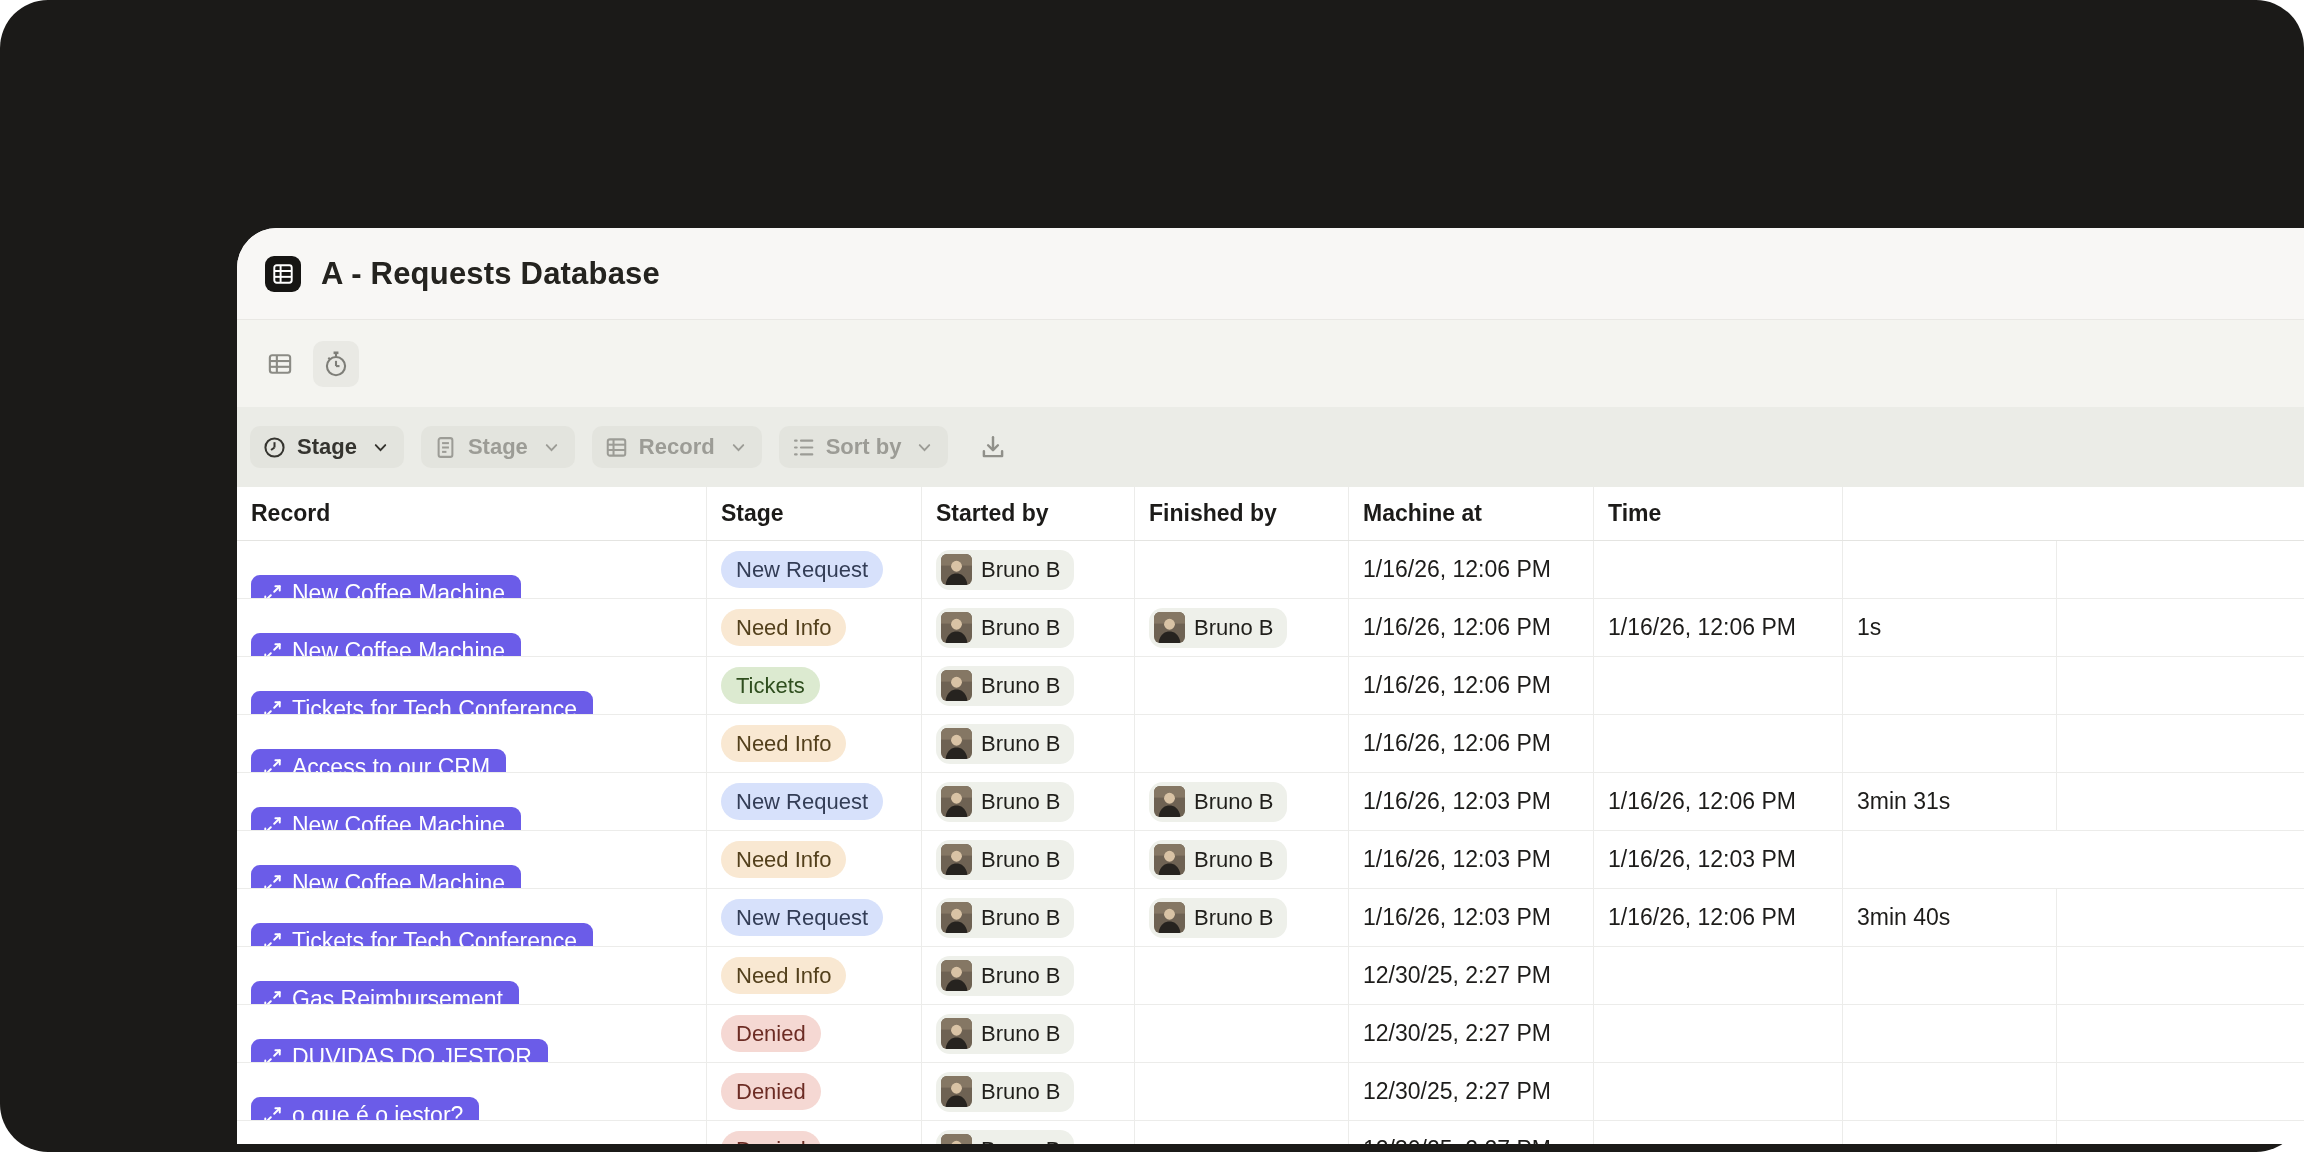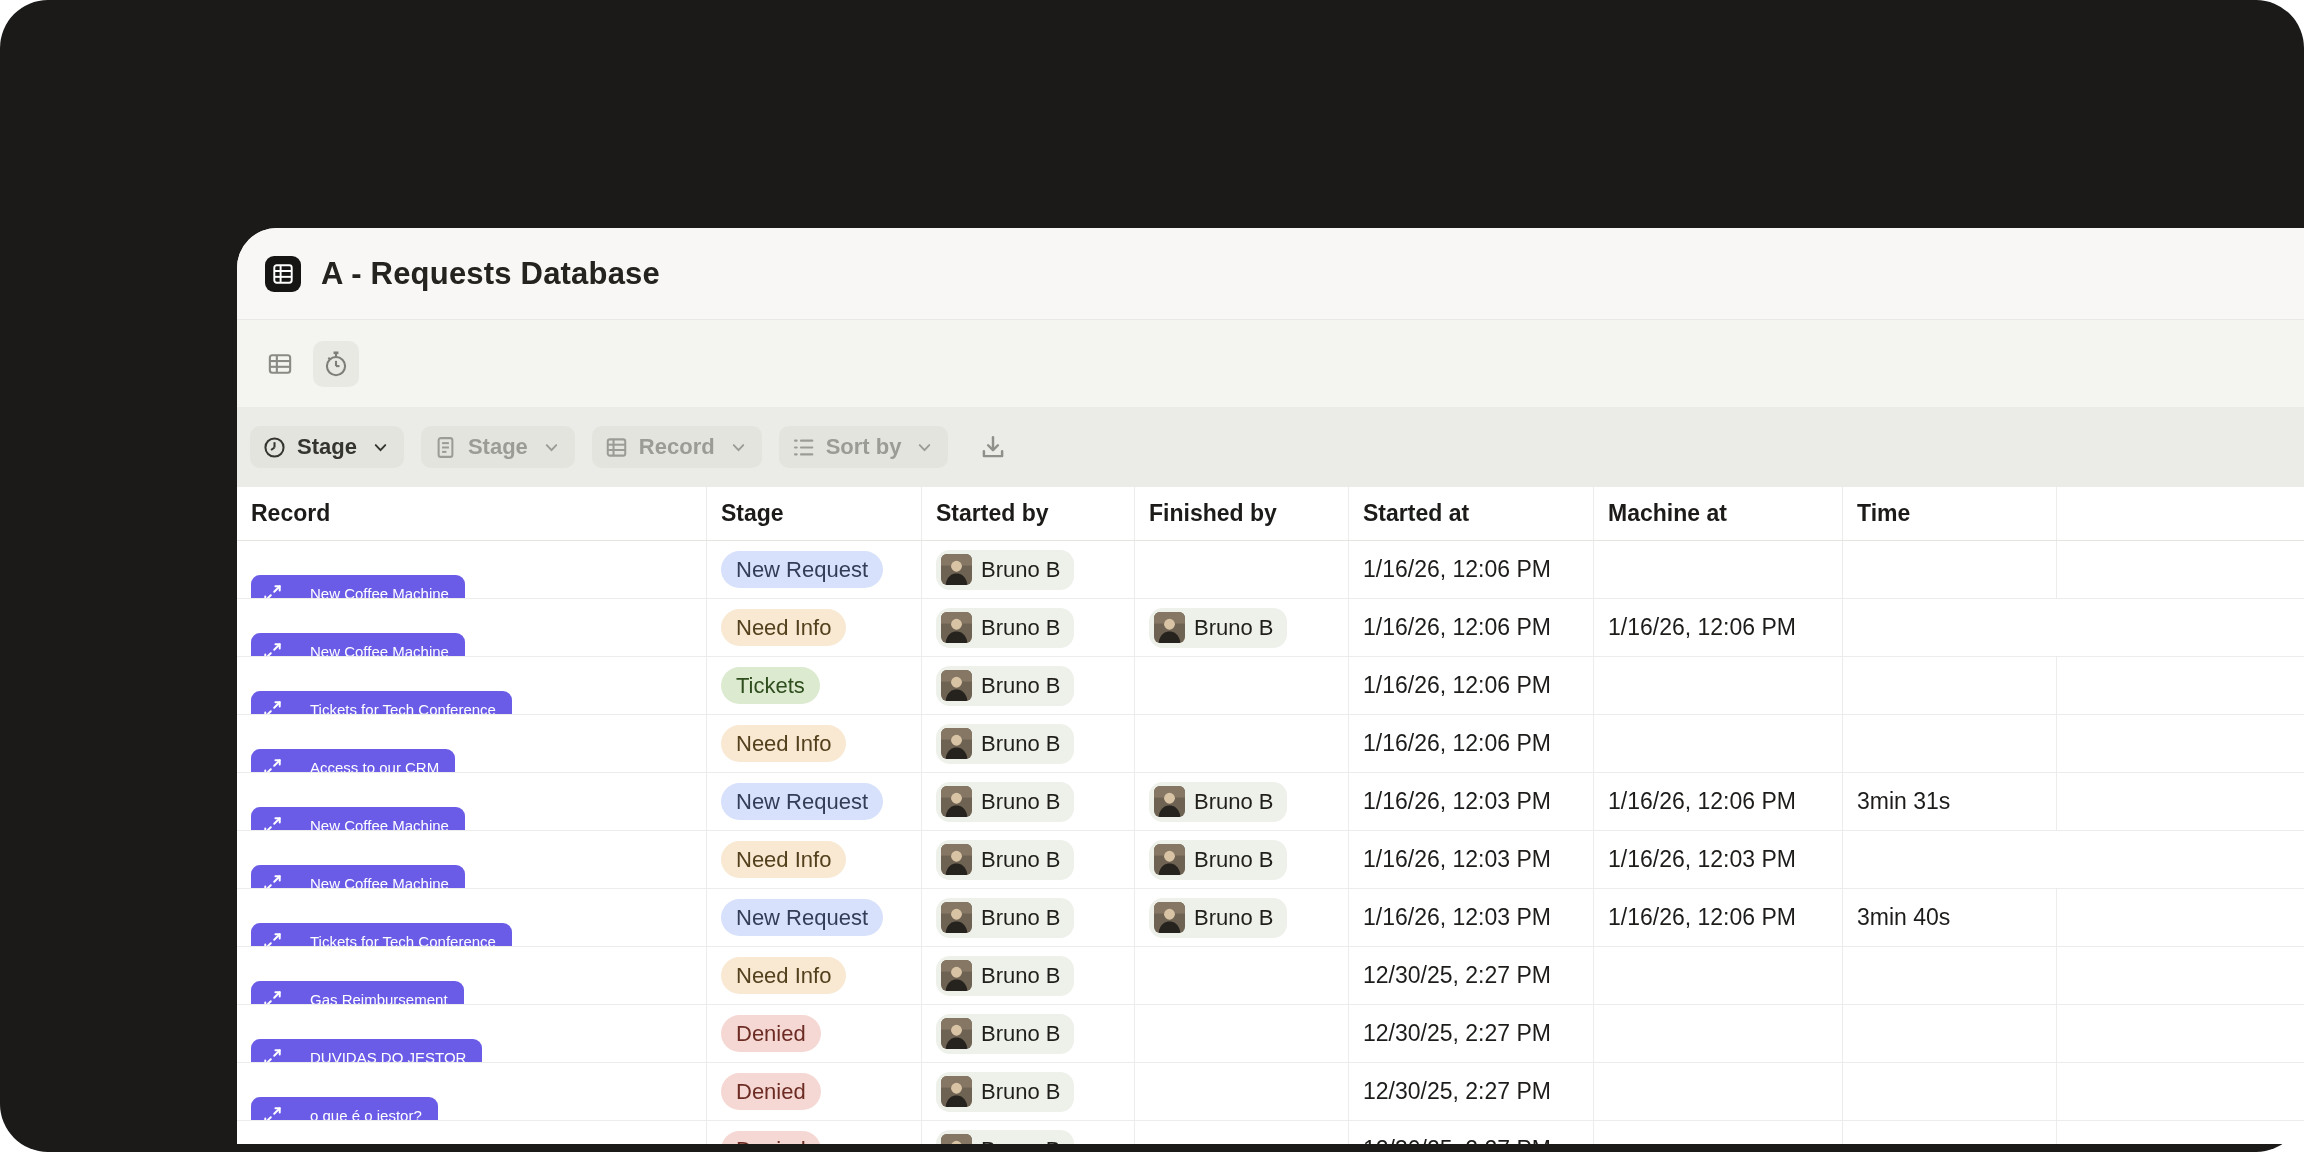--- a/index.html
+++ b/index.html
@@ -27,22 +27,22 @@
   .fbtn .chev{margin-left:4px;display:flex;}
   .dl-btn{margin-left:14px;color:#90908a;display:flex;align-items:center;}
   
   .grid-row{display:grid;grid-template-columns:470px 215px 213px 214px 245px 249px 214px 1fr;}
   .thead{height:53px;border-bottom:1px solid #e4e4e1;}
   .thead .cell{display:flex;align-items:center;font-size:23px;font-weight:600;color:#1c1b19;}
   .cell{border-right:1px solid #ececea;padding-left:14px;box-sizing:border-box;overflow:hidden;white-space:nowrap;}
   .cell:last-child{border-right:none;padding-left:0;}
   .trow{height:57px;border-bottom:1px solid #ececea;background:#fff;}
   .trow .cell{display:flex;align-items:center;}
-  .record-pill{display:inline-flex;align-items:center;gap:27px;height:37px;border-radius:9px;
-               padding:0 16px 0 11px;color:#fff;font-size:15px;font-weight:500;max-width:430px;margin-top:47px;}
+  .record-pill{display:inline-flex;align-items:center;gap:9px;height:37px;border-radius:9px;
+               padding:0 16px 0 11px;color:#fff;font-size:23px;font-weight:500;max-width:430px;margin-top:47px;}
   .record-pill .txt{overflow:hidden;text-overflow:ellipsis;white-space:nowrap;}
   .stage-pill{display:inline-flex;align-items:center;height:37px;border-radius:19px;
               padding:0 15px;font-size:22px;font-weight:500;}
   .person-chip{display:inline-flex;align-items:center;gap:9px;height:40px;border-radius:14px;
                background:#eef0ea;padding:0 13px 0 5px;font-size:22px;font-weight:500;color:#201f1b;}
   .avatar{width:31px;height:31px;border-radius:6px;overflow:hidden;display:flex;}
   .dtext{font-size:23px;color:#1d1c1a;}
   svg{display:block;}
 </style>
 </head>
@@ -164,21 +164,20 @@
             </svg>
           </span>
         </div>
       </div>
 
       <div class="grid-row thead">
         <div class="cell">Record</div>
         <div class="cell">Stage</div>
         <div class="cell">Started by</div>
         <div class="cell">Finished by</div>
-        <div class="cell">Started at</div>
         <div class="cell">Machine at</div>
         <div class="cell">Time</div>
         <div class="cell"></div>
       </div>
 
       <div id="tbody">
           <div class="grid-row trow">
             <div class="cell">
               <span class="record-pill" style="background:#6b5ce8">
                 <span>
@@ -262,20 +261,23 @@
                 </span>
                 <span>Bruno B</span>
               </span>
             </div>
             <div class="cell">
               <span class="dtext">1/16/26, 12:06 PM</span>
             </div>
             <div class="cell">
               <span class="dtext">1/16/26, 12:06 PM</span>
             </div>
+            <div class="cell">
+              <span class="dtext">1s</span>
+            </div>
             <div class="cell"></div>
           </div>
           <div class="grid-row trow">
             <div class="cell">
               <span class="record-pill" style="background:#6b5ce8">
                 <span>
                   <svg width="21" height="21" viewBox="0 0 16 16" fill="none" stroke="#ffffff" stroke-width="1.5" stroke-linecap="round" stroke-linejoin="round">
                     <line x1="9.3" y1="6.7" x2="13.5" y2="2.5"></line>
                     <polyline points="10.2,2.5 13.5,2.5 13.5,5.8"></polyline>
                     <line x1="6.7" y1="9.3" x2="2.5" y2="13.5"></line>

